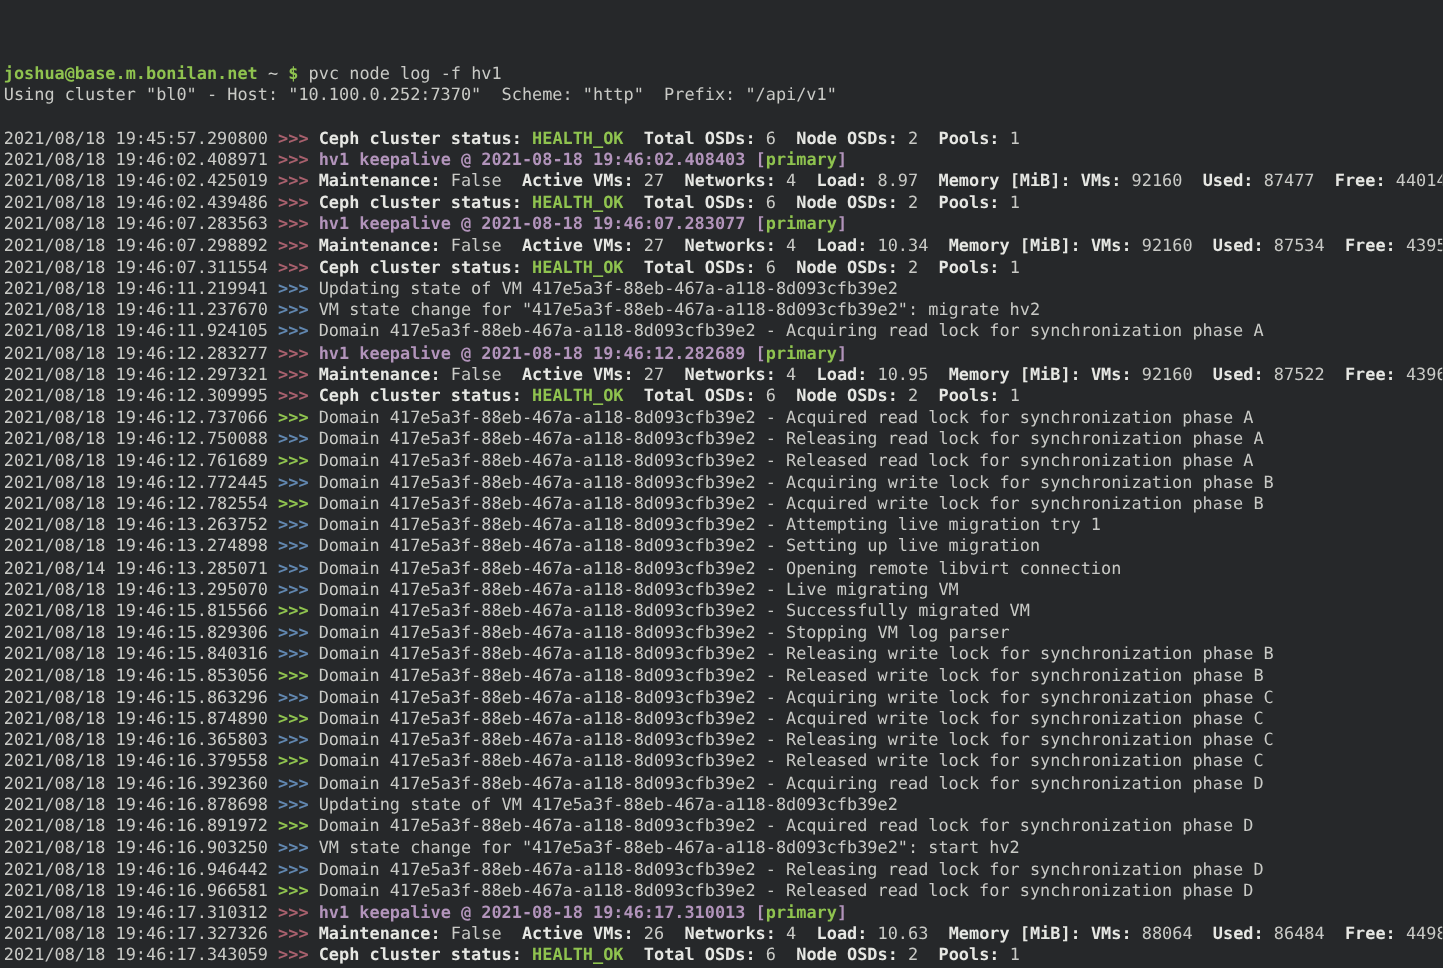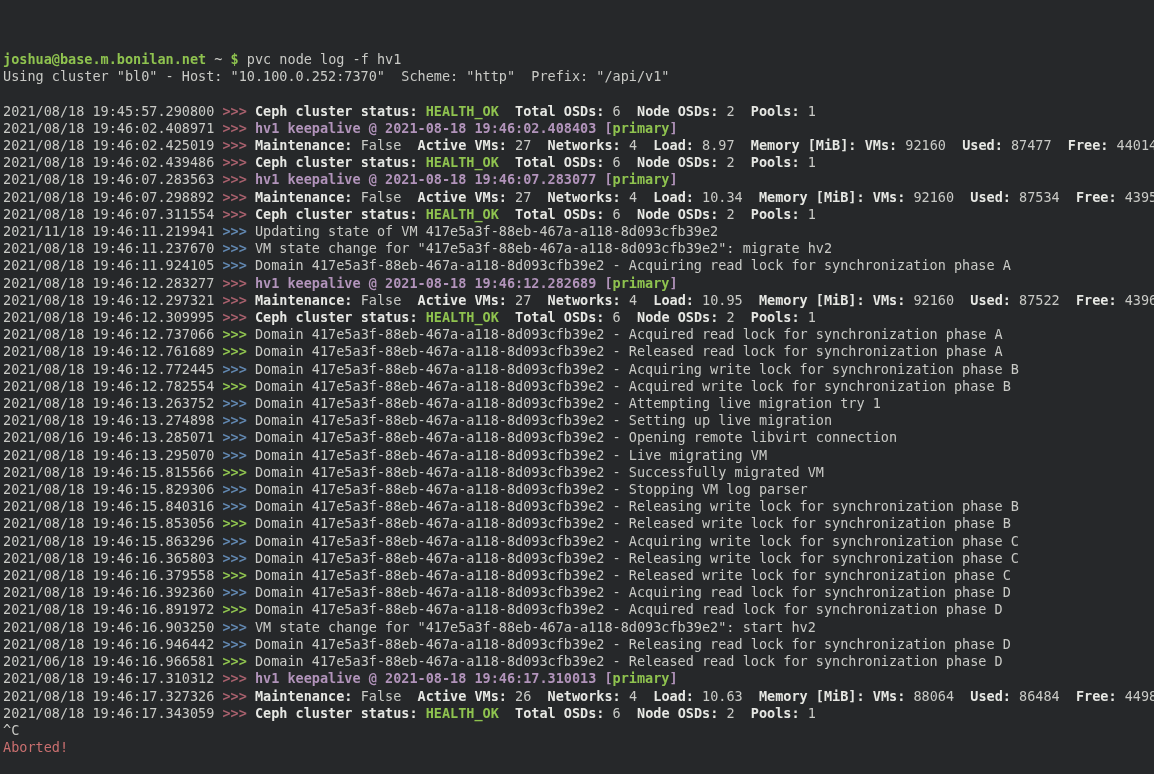--- a/index.html
+++ b/index.html
@@ -40,45 +40,48 @@
   <div class="line c-fg">Using cluster "bl0" - Host: "10.100.0.252:7370"  Scheme: "http"  Prefix: "/api/v1"</div>
   <div class="blank"></div>
   <div>
       <div class="line"><span class="ts">2021/08/18 19:45:57.290800 </span><span class="m-rose">&gt;&gt;&gt; </span><span class="c-bold">Ceph cluster status: </span><span class="c-greenb">HEALTH_OK</span><span class="c-fg">  </span><span class="c-bold">Total OSDs:</span><span class="c-fg"> 6  </span><span class="c-bold">Node OSDs:</span><span class="c-fg"> 2  </span><span class="c-bold">Pools:</span><span class="c-fg"> 1</span></div>
       <div class="line"><span class="ts">2021/08/18 19:46:02.408971 </span><span class="m-rose">&gt;&gt;&gt; </span><span class="c-purpleb">hv1 keepalive @ 2021-08-18 19:46:02.408403 [</span><span class="c-greenb">primary</span><span class="c-purpleb">]</span></div>
       <div class="line"><span class="ts">2021/08/18 19:46:02.425019 </span><span class="m-rose">&gt;&gt;&gt; </span><span class="c-bold">Maintenance:</span><span class="c-fg"> False  </span><span class="c-bold">Active VMs:</span><span class="c-fg"> 27  </span><span class="c-bold">Networks:</span><span class="c-fg"> 4  </span><span class="c-bold">Load:</span><span class="c-fg"> 8.97  </span><span class="c-bold">Memory [MiB]:</span><span class="c-fg"> </span><span class="c-bold">VMs:</span><span class="c-fg"> 92160  </span><span class="c-bold">Used:</span><span class="c-fg"> 87477  </span><span class="c-bold">Free:</span><span class="c-fg"> 44014</span></div>
       <div class="line"><span class="ts">2021/08/18 19:46:02.439486 </span><span class="m-rose">&gt;&gt;&gt; </span><span class="c-bold">Ceph cluster status: </span><span class="c-greenb">HEALTH_OK</span><span class="c-fg">  </span><span class="c-bold">Total OSDs:</span><span class="c-fg"> 6  </span><span class="c-bold">Node OSDs:</span><span class="c-fg"> 2  </span><span class="c-bold">Pools:</span><span class="c-fg"> 1</span></div>
       <div class="line"><span class="ts">2021/08/18 19:46:07.283563 </span><span class="m-rose">&gt;&gt;&gt; </span><span class="c-purpleb">hv1 keepalive @ 2021-08-18 19:46:07.283077 [</span><span class="c-greenb">primary</span><span class="c-purpleb">]</span></div>
       <div class="line"><span class="ts">2021/08/18 19:46:07.298892 </span><span class="m-rose">&gt;&gt;&gt; </span><span class="c-bold">Maintenance:</span><span class="c-fg"> False  </span><span class="c-bold">Active VMs:</span><span class="c-fg"> 27  </span><span class="c-bold">Networks:</span><span class="c-fg"> 4  </span><span class="c-bold">Load:</span><span class="c-fg"> 10.34  </span><span class="c-bold">Memory [MiB]:</span><span class="c-fg"> </span><span class="c-bold">VMs:</span><span class="c-fg"> 92160  </span><span class="c-bold">Used:</span><span class="c-fg"> 87534  </span><span class="c-bold">Free:</span><span class="c-fg"> 43951</span></div>
       <div class="line"><span class="ts">2021/08/18 19:46:07.311554 </span><span class="m-rose">&gt;&gt;&gt; </span><span class="c-bold">Ceph cluster status: </span><span class="c-greenb">HEALTH_OK</span><span class="c-fg">  </span><span class="c-bold">Total OSDs:</span><span class="c-fg"> 6  </span><span class="c-bold">Node OSDs:</span><span class="c-fg"> 2  </span><span class="c-bold">Pools:</span><span class="c-fg"> 1</span></div>
-      <div class="line"><span class="ts">2021/11/18 19:46:11.219941 </span><span class="m-blue">&gt;&gt;&gt; </span><span class="c-fg">Updating state of VM 417e5a3f-88eb-467a-a118-8d093cfb39e2</span></div>
+      <div class="line"><span class="ts">2021/08/18 19:46:11.219941 </span><span class="m-blue">&gt;&gt;&gt; </span><span class="c-fg">Updating state of VM 417e5a3f-88eb-467a-a118-8d093cfb39e2</span></div>
       <div class="line"><span class="ts">2021/08/18 19:46:11.237670 </span><span class="m-blue">&gt;&gt;&gt; </span><span class="c-fg">VM state change for "417e5a3f-88eb-467a-a118-8d093cfb39e2": migrate hv2</span></div>
       <div class="line"><span class="ts">2021/08/18 19:46:11.924105 </span><span class="m-blue">&gt;&gt;&gt; </span><span class="c-fg">Domain 417e5a3f-88eb-467a-a118-8d093cfb39e2 - Acquiring read lock for synchronization phase A</span></div>
       <div class="line"><span class="ts">2021/08/18 19:46:12.283277 </span><span class="m-rose">&gt;&gt;&gt; </span><span class="c-purpleb">hv1 keepalive @ 2021-08-18 19:46:12.282689 [</span><span class="c-greenb">primary</span><span class="c-purpleb">]</span></div>
       <div class="line"><span class="ts">2021/08/18 19:46:12.297321 </span><span class="m-rose">&gt;&gt;&gt; </span><span class="c-bold">Maintenance:</span><span class="c-fg"> False  </span><span class="c-bold">Active VMs:</span><span class="c-fg"> 27  </span><span class="c-bold">Networks:</span><span class="c-fg"> 4  </span><span class="c-bold">Load:</span><span class="c-fg"> 10.95  </span><span class="c-bold">Memory [MiB]:</span><span class="c-fg"> </span><span class="c-bold">VMs:</span><span class="c-fg"> 92160  </span><span class="c-bold">Used:</span><span class="c-fg"> 87522  </span><span class="c-bold">Free:</span><span class="c-fg"> 43961</span></div>
       <div class="line"><span class="ts">2021/08/18 19:46:12.309995 </span><span class="m-rose">&gt;&gt;&gt; </span><span class="c-bold">Ceph cluster status: </span><span class="c-greenb">HEALTH_OK</span><span class="c-fg">  </span><span class="c-bold">Total OSDs:</span><span class="c-fg"> 6  </span><span class="c-bold">Node OSDs:</span><span class="c-fg"> 2  </span><span class="c-bold">Pools:</span><span class="c-fg"> 1</span></div>
       <div class="line"><span class="ts">2021/08/18 19:46:12.737066 </span><span class="m-green">&gt;&gt;&gt; </span><span class="c-fg">Domain 417e5a3f-88eb-467a-a118-8d093cfb39e2 - Acquired read lock for synchronization phase A</span></div>
+      <div class="line"><span class="ts">2021/08/18 19:46:12.750088 </span><span class="m-blue">&gt;&gt;&gt; </span><span class="c-fg">Domain 417e5a3f-88eb-467a-a118-8d093cfb39e2 - Releasing read lock for synchronization phase A</span></div>
       <div class="line"><span class="ts">2021/08/18 19:46:12.761689 </span><span class="m-green">&gt;&gt;&gt; </span><span class="c-fg">Domain 417e5a3f-88eb-467a-a118-8d093cfb39e2 - Released read lock for synchronization phase A</span></div>
       <div class="line"><span class="ts">2021/08/18 19:46:12.772445 </span><span class="m-blue">&gt;&gt;&gt; </span><span class="c-fg">Domain 417e5a3f-88eb-467a-a118-8d093cfb39e2 - Acquiring write lock for synchronization phase B</span></div>
       <div class="line"><span class="ts">2021/08/18 19:46:12.782554 </span><span class="m-green">&gt;&gt;&gt; </span><span class="c-fg">Domain 417e5a3f-88eb-467a-a118-8d093cfb39e2 - Acquired write lock for synchronization phase B</span></div>
       <div class="line"><span class="ts">2021/08/18 19:46:13.263752 </span><span class="m-blue">&gt;&gt;&gt; </span><span class="c-fg">Domain 417e5a3f-88eb-467a-a118-8d093cfb39e2 - Attempting live migration try 1</span></div>
       <div class="line"><span class="ts">2021/08/18 19:46:13.274898 </span><span class="m-blue">&gt;&gt;&gt; </span><span class="c-fg">Domain 417e5a3f-88eb-467a-a118-8d093cfb39e2 - Setting up live migration</span></div>
-      <div class="line"><span class="ts">2021/08/16 19:46:13.285071 </span><span class="m-blue">&gt;&gt;&gt; </span><span class="c-fg">Domain 417e5a3f-88eb-467a-a118-8d093cfb39e2 - Opening remote libvirt connection</span></div>
+      <div class="line"><span class="ts">2021/08/14 19:46:13.285071 </span><span class="m-blue">&gt;&gt;&gt; </span><span class="c-fg">Domain 417e5a3f-88eb-467a-a118-8d093cfb39e2 - Opening remote libvirt connection</span></div>
       <div class="line"><span class="ts">2021/08/18 19:46:13.295070 </span><span class="m-blue">&gt;&gt;&gt; </span><span class="c-fg">Domain 417e5a3f-88eb-467a-a118-8d093cfb39e2 - Live migrating VM</span></div>
       <div class="line"><span class="ts">2021/08/18 19:46:15.815566 </span><span class="m-green">&gt;&gt;&gt; </span><span class="c-fg">Domain 417e5a3f-88eb-467a-a118-8d093cfb39e2 - Successfully migrated VM</span></div>
       <div class="line"><span class="ts">2021/08/18 19:46:15.829306 </span><span class="m-blue">&gt;&gt;&gt; </span><span class="c-fg">Domain 417e5a3f-88eb-467a-a118-8d093cfb39e2 - Stopping VM log parser</span></div>
       <div class="line"><span class="ts">2021/08/18 19:46:15.840316 </span><span class="m-blue">&gt;&gt;&gt; </span><span class="c-fg">Domain 417e5a3f-88eb-467a-a118-8d093cfb39e2 - Releasing write lock for synchronization phase B</span></div>
       <div class="line"><span class="ts">2021/08/18 19:46:15.853056 </span><span class="m-green">&gt;&gt;&gt; </span><span class="c-fg">Domain 417e5a3f-88eb-467a-a118-8d093cfb39e2 - Released write lock for synchronization phase B</span></div>
       <div class="line"><span class="ts">2021/08/18 19:46:15.863296 </span><span class="m-blue">&gt;&gt;&gt; </span><span class="c-fg">Domain 417e5a3f-88eb-467a-a118-8d093cfb39e2 - Acquiring write lock for synchronization phase C</span></div>
+      <div class="line"><span class="ts">2021/08/18 19:46:15.874890 </span><span class="m-green">&gt;&gt;&gt; </span><span class="c-fg">Domain 417e5a3f-88eb-467a-a118-8d093cfb39e2 - Acquired write lock for synchronization phase C</span></div>
       <div class="line"><span class="ts">2021/08/18 19:46:16.365803 </span><span class="m-blue">&gt;&gt;&gt; </span><span class="c-fg">Domain 417e5a3f-88eb-467a-a118-8d093cfb39e2 - Releasing write lock for synchronization phase C</span></div>
       <div class="line"><span class="ts">2021/08/18 19:46:16.379558 </span><span class="m-green">&gt;&gt;&gt; </span><span class="c-fg">Domain 417e5a3f-88eb-467a-a118-8d093cfb39e2 - Released write lock for synchronization phase C</span></div>
       <div class="line"><span class="ts">2021/08/18 19:46:16.392360 </span><span class="m-blue">&gt;&gt;&gt; </span><span class="c-fg">Domain 417e5a3f-88eb-467a-a118-8d093cfb39e2 - Acquiring read lock for synchronization phase D</span></div>
+      <div class="line"><span class="ts">2021/08/18 19:46:16.878698 </span><span class="m-blue">&gt;&gt;&gt; </span><span class="c-fg">Updating state of VM 417e5a3f-88eb-467a-a118-8d093cfb39e2</span></div>
       <div class="line"><span class="ts">2021/08/18 19:46:16.891972 </span><span class="m-green">&gt;&gt;&gt; </span><span class="c-fg">Domain 417e5a3f-88eb-467a-a118-8d093cfb39e2 - Acquired read lock for synchronization phase D</span></div>
       <div class="line"><span class="ts">2021/08/18 19:46:16.903250 </span><span class="m-blue">&gt;&gt;&gt; </span><span class="c-fg">VM state change for "417e5a3f-88eb-467a-a118-8d093cfb39e2": start hv2</span></div>
       <div class="line"><span class="ts">2021/08/18 19:46:16.946442 </span><span class="m-blue">&gt;&gt;&gt; </span><span class="c-fg">Domain 417e5a3f-88eb-467a-a118-8d093cfb39e2 - Releasing read lock for synchronization phase D</span></div>
-      <div class="line"><span class="ts">2021/06/18 19:46:16.966581 </span><span class="m-green">&gt;&gt;&gt; </span><span class="c-fg">Domain 417e5a3f-88eb-467a-a118-8d093cfb39e2 - Released read lock for synchronization phase D</span></div>
+      <div class="line"><span class="ts">2021/08/18 19:46:16.966581 </span><span class="m-green">&gt;&gt;&gt; </span><span class="c-fg">Domain 417e5a3f-88eb-467a-a118-8d093cfb39e2 - Released read lock for synchronization phase D</span></div>
       <div class="line"><span class="ts">2021/08/18 19:46:17.310312 </span><span class="m-rose">&gt;&gt;&gt; </span><span class="c-purpleb">hv1 keepalive @ 2021-08-18 19:46:17.310013 [</span><span class="c-greenb">primary</span><span class="c-purpleb">]</span></div>
       <div class="line"><span class="ts">2021/08/18 19:46:17.327326 </span><span class="m-rose">&gt;&gt;&gt; </span><span class="c-bold">Maintenance:</span><span class="c-fg"> False  </span><span class="c-bold">Active VMs:</span><span class="c-fg"> 26  </span><span class="c-bold">Networks:</span><span class="c-fg"> 4  </span><span class="c-bold">Load:</span><span class="c-fg"> 10.63  </span><span class="c-bold">Memory [MiB]:</span><span class="c-fg"> </span><span class="c-bold">VMs:</span><span class="c-fg"> 88064  </span><span class="c-bold">Used:</span><span class="c-fg"> 86484  </span><span class="c-bold">Free:</span><span class="c-fg"> 44987</span></div>
       <div class="line"><span class="ts">2021/08/18 19:46:17.343059 </span><span class="m-rose">&gt;&gt;&gt; </span><span class="c-bold">Ceph cluster status: </span><span class="c-greenb">HEALTH_OK</span><span class="c-fg">  </span><span class="c-bold">Total OSDs:</span><span class="c-fg"> 6  </span><span class="c-bold">Node OSDs:</span><span class="c-fg"> 2  </span><span class="c-bold">Pools:</span><span class="c-fg"> 1</span></div>
     </div>
   <div class="line c-fg">^C</div>
   <div class="line c-red">Aborted!</div>
 </div>
 
 </body></html>

